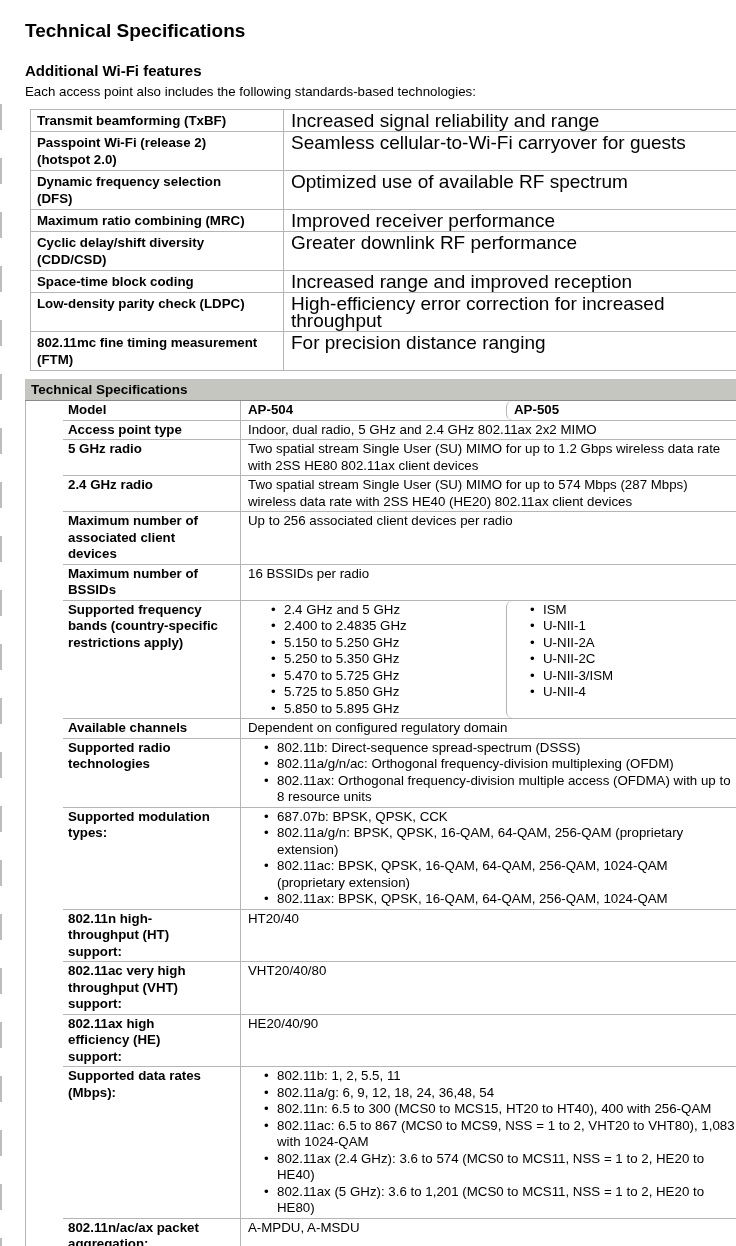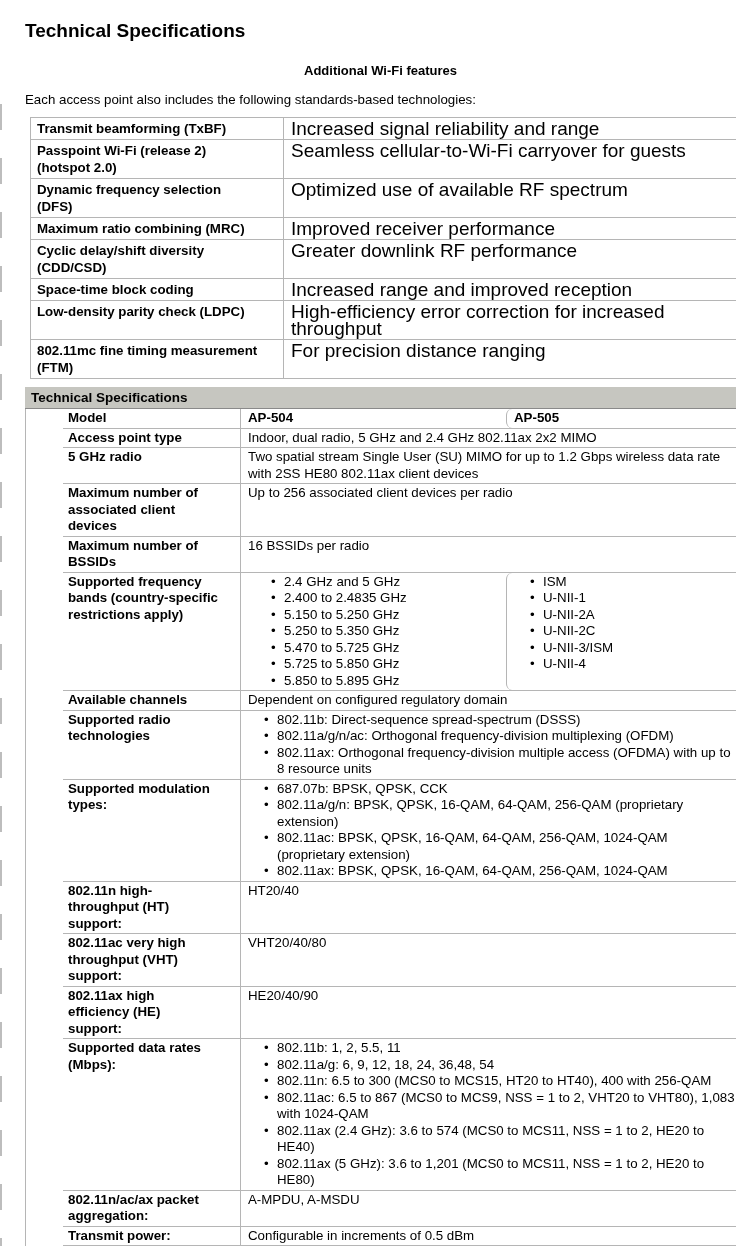--- a/index.html
+++ b/index.html
@@ -21,25 +21,24 @@
     height: 1142px;
     background: repeating-linear-gradient(to bottom, #bdbdbd 0 26px, transparent 26px 54px);
   }
   .page-title {
     margin: 20px 0 0 25px;
     font-size: 19px;
     font-weight: 700;
     line-height: 22px;
   }
   .sub-heading {
-    margin: 20px 0 12px 25px;
-    font-size: 13px;
-    font-weight: 700;
-    line-height: 17px;
-    text-align: center;
+    margin: 20px 0 4px 25px;
+    font-size: 15px;
+    font-weight: 700;
+    line-height: 17px;
   }
   .intro-text {
     margin: 4px 0 0 25px;
     font-size: 13.3px;
     line-height: 17px;
   }
   
   .features-table {
     margin: 9px 0 0 30px;
     width: 706px;
@@ -188,20 +187,24 @@
       <div class="s-row">
         <div class="s-label">Access point type</div>
         <div class="s-value">Indoor, dual radio, 5 GHz and 2.4 GHz 802.11ax 2x2 MIMO</div>
       </div>
 
       <div class="s-row">
         <div class="s-label">5 GHz radio</div>
         <div class="s-value">Two spatial stream Single User (SU) MIMO for up to 1.2 Gbps wireless data rate with 2SS HE80 802.11ax client devices</div>
       </div>
 
+      <div class="s-row">
+        <div class="s-label">2.4 GHz radio</div>
+        <div class="s-value">Two spatial stream Single User (SU) MIMO for up to 574 Mbps (287 Mbps) wireless data rate with 2SS HE40 (HE20) 802.11ax client devices</div>
+      </div>
 
       <div class="s-row">
         <div class="s-label">Maximum number of
 associated client
 devices</div>
         <div class="s-value">Up to 256 associated client devices per radio</div>
       </div>
 
       <div class="s-row">
         <div class="s-label">Maximum number of

